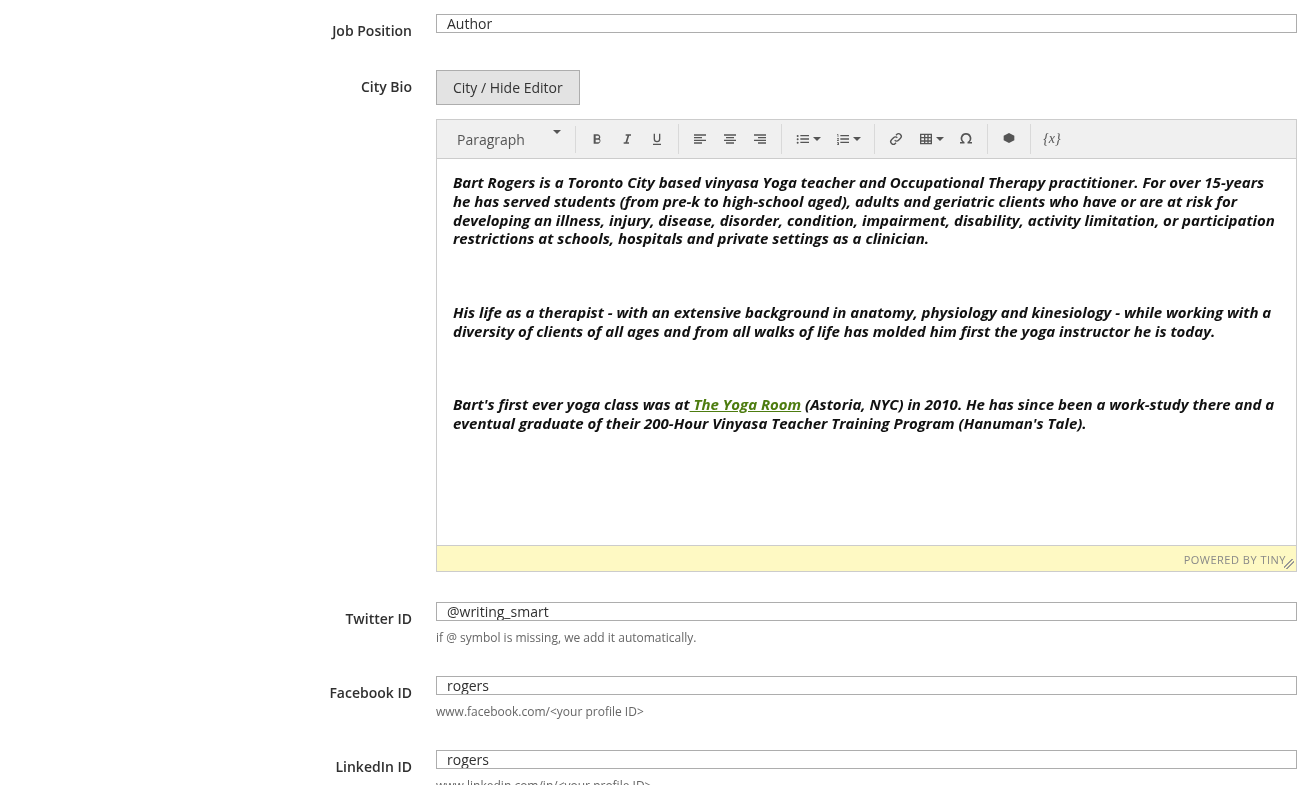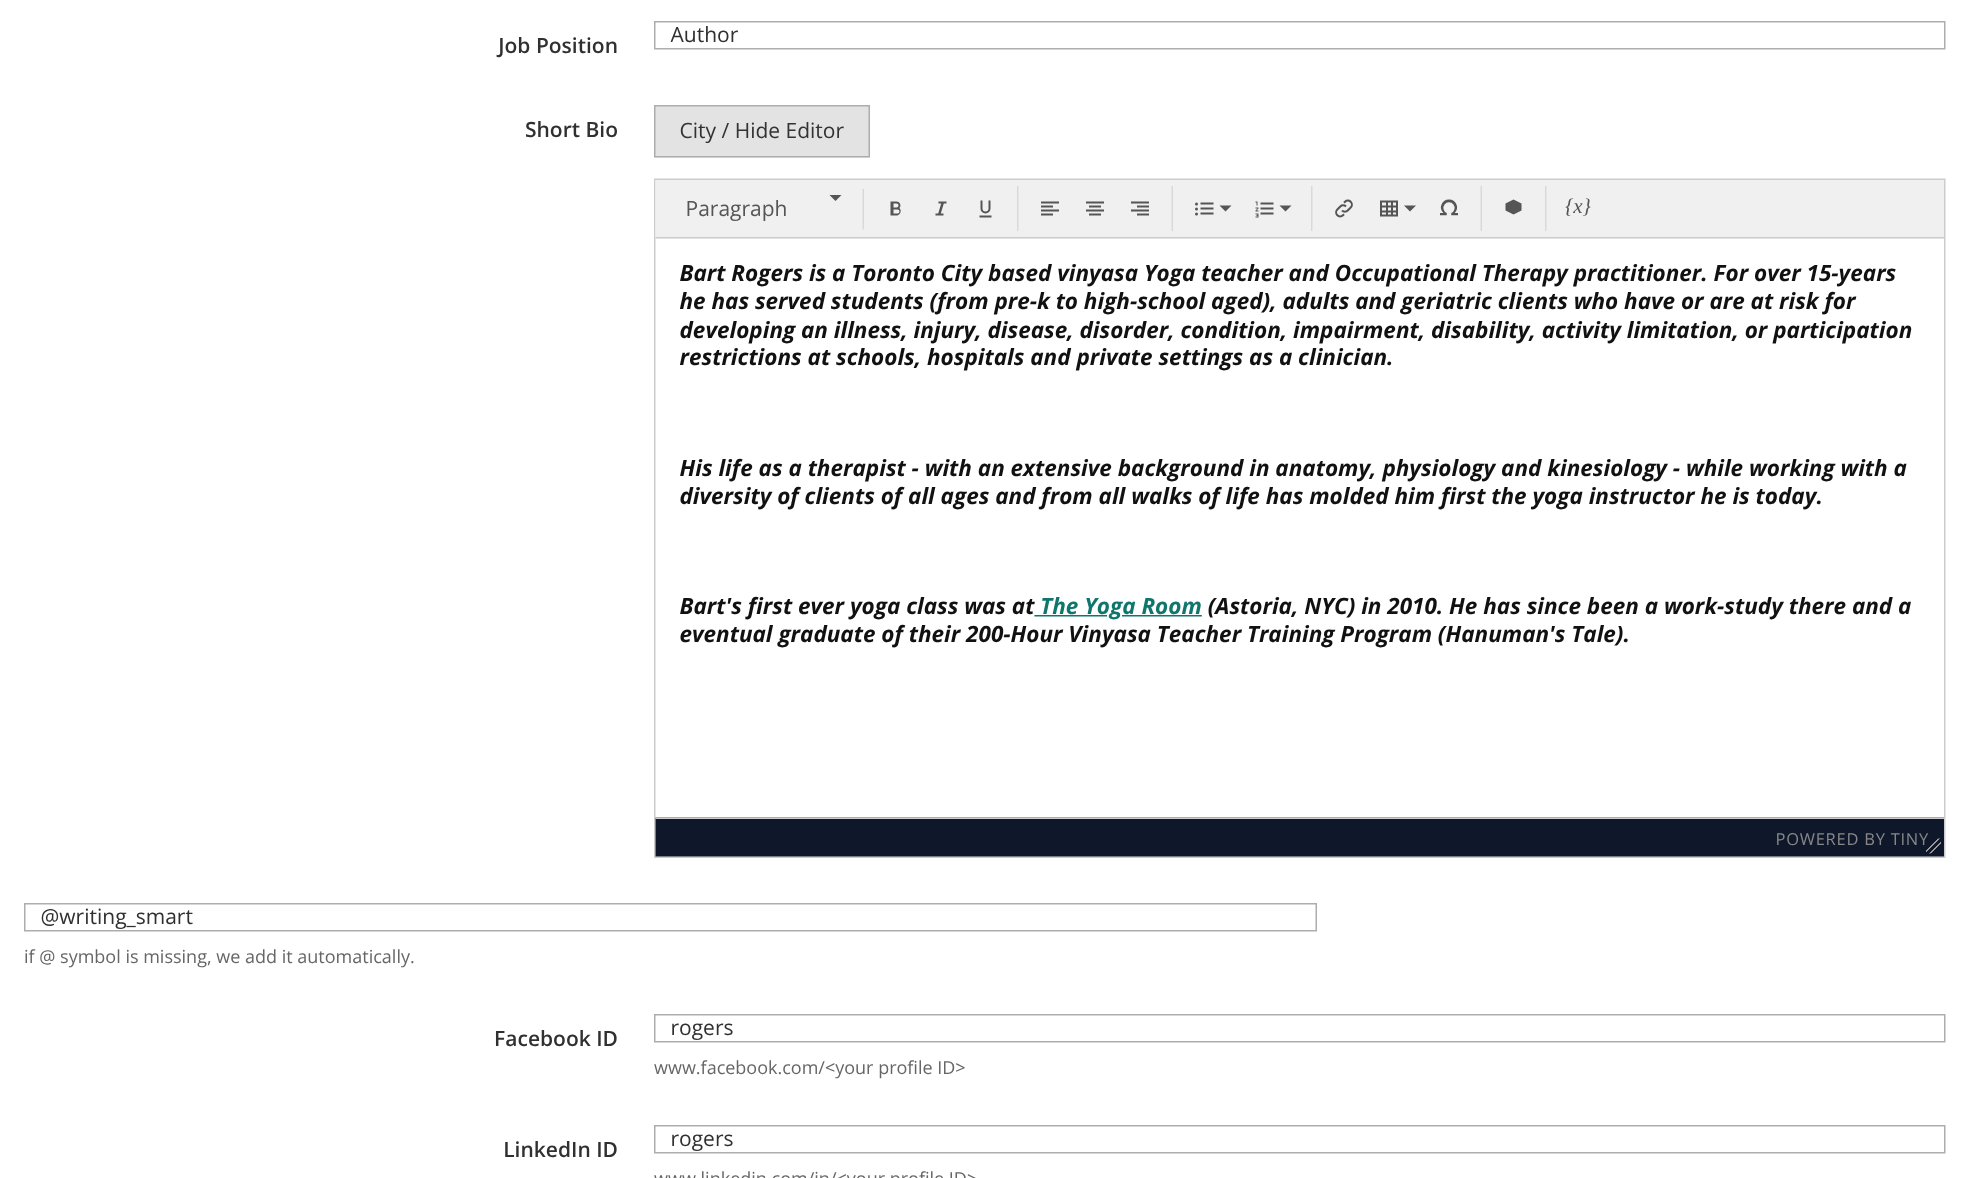--- a/index.html
+++ b/index.html
@@ -111,26 +111,26 @@
     font-size: 15px;
     line-height: 1.25;
     color: #111;
   }
   .editor-body p {
     font-weight: 700;
     font-style: italic;
     margin-bottom: 18px;
   }
   .editor-body a {
-    color: #0f766e;
+    color: #4d7c0f;
     text-decoration: underline;
     font-style: italic;
   }
   .editor-footer {
-    background: #0f172a;
+    background: #fef9c3;
     border-top: 1px solid #ccc;
     padding: 6px 10px 4px;
     text-align: right;
     font-size: 11px;
     color: #888;
     letter-spacing: 0.5px;
     position: relative;
   }
   .resize-handle {
     position: absolute;
@@ -153,21 +153,21 @@
 <body>
 
 <div class="form-row">
   <label class="form-label">Job Position</label>
   <div class="form-control">
     <input type="text" class="text-input" value="Author" style="">
   </div>
 </div>
 
 <div class="form-row">
-  <label class="form-label">Short Bio</label>
+  <label class="form-label">City Bio</label>
   <div class="form-control">
     <button class="btn">City / Hide Editor</button>
 
     <div class="editor-container">
       <div class="editor-toolbar">
 
         <div class="tb-group">
           <div class="tb-select">
             <span>Paragraph</span>
             <span class="chevron-down"></span>
@@ -269,20 +269,21 @@
 
       <div class="editor-footer">
         <span>POWERED BY TINY</span>
         <div class="resize-handle"></div>
       </div>
     </div>
   </div>
 </div>
 
 <div class="form-row">
+  <label class="form-label">Twitter ID</label>
   <div class="form-control">
     <input type="text" class="text-input" value="@writing_smart" style="">
     <div class="help-text">if @ symbol is missing, we add it automatically.</div>
   </div>
 </div>
 
 <div class="form-row">
   <label class="form-label">Facebook ID</label>
   <div class="form-control">
     <input type="text" class="text-input" value="rogers" style="">

